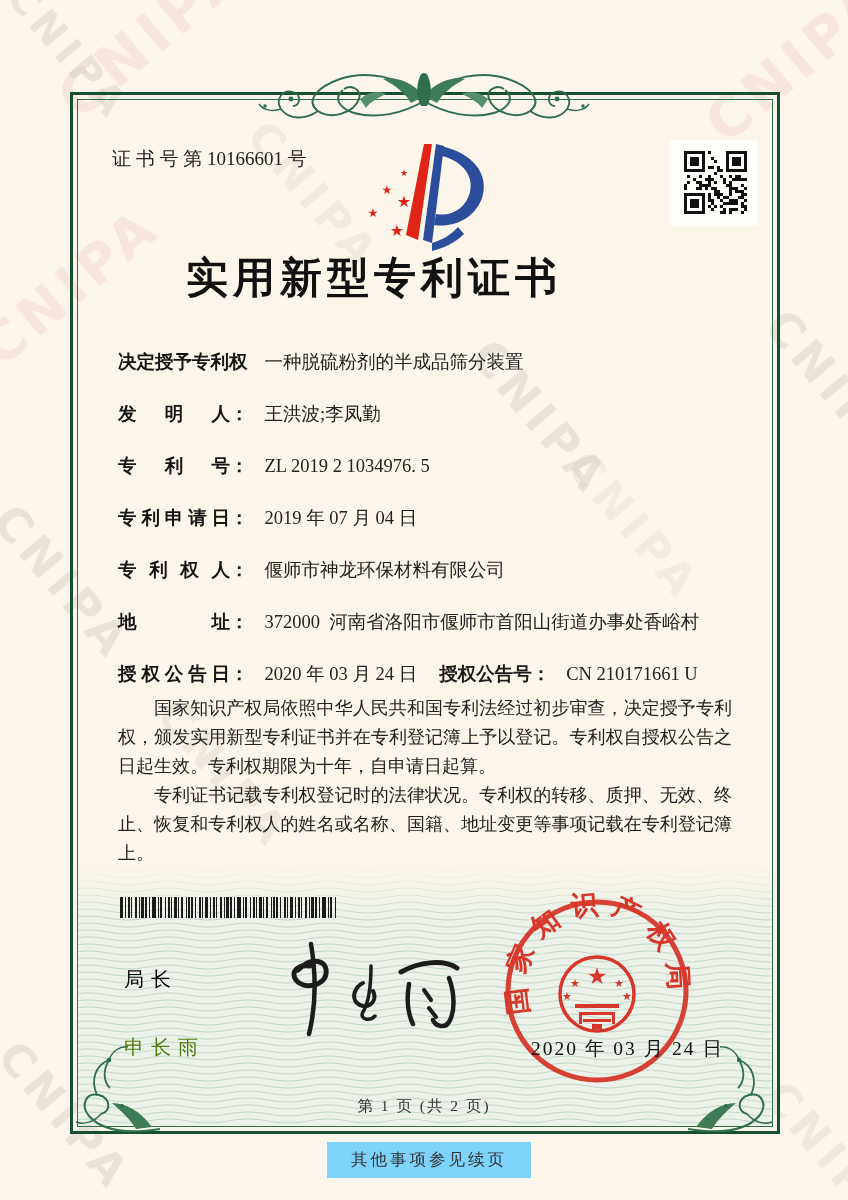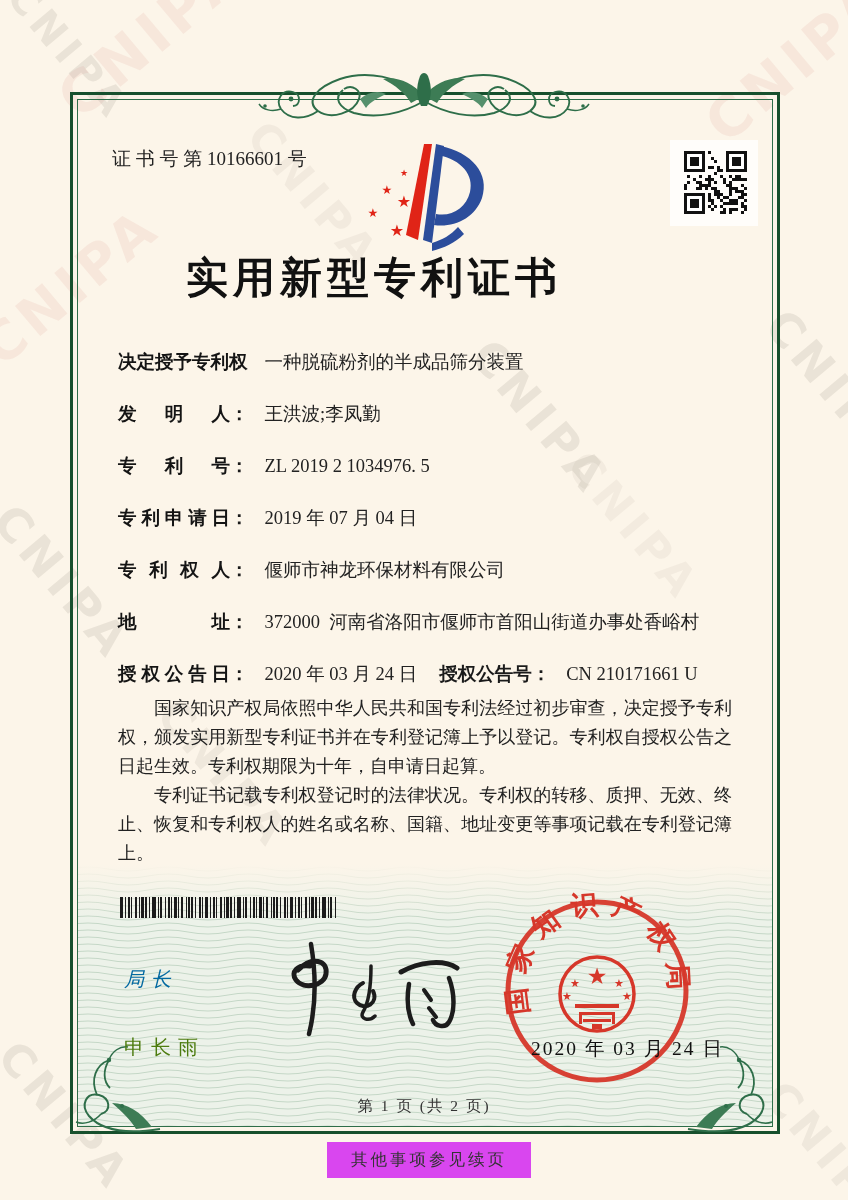--- a/index.html
+++ b/index.html
@@ -36,28 +36,28 @@
        font-weight:600;color:#141414;vertical-align:top;}
   .colon{font-weight:600;}
   .val{margin-left:16px;color:#222;white-space:pre-wrap;text-align:right;}
   .val2-lbl{margin-left:22px;font-weight:600;}
   
   .paras{position:absolute;left:118px;top:694px;width:614px;font-size:18px;
          line-height:29px;text-align:justify;color:#222;}
   .paras p{margin:0;text-indent:2em;}
   
   .barcode{position:absolute;left:120px;top:897px;}
-  .director-title{position:absolute;left:124px;top:966px;font-size:20px;letter-spacing:7px;color:#0369a1;font-style:italic;}
+  .director-title{position:absolute;left:124px;top:966px;font-size:20px;letter-spacing:7px;color:#000000;}
   .director-name{position:absolute;left:124px;top:1014px;font-size:20px;letter-spacing:7px;color:#4d7c0f;margin-top:20px;}
   .sign{position:absolute;left:243px;top:928px;}
   .seal{position:absolute;left:494px;top:888px;}
   .seal-date{position:absolute;left:531px;top:1035px;font-size:19.5px;letter-spacing:2px;color:#101010;}
   .page-info{position:absolute;left:0;top:1096px;width:848px;text-align:center;
              font-size:15.5px;letter-spacing:2px;color:#333;}
-  .footer-note{position:absolute;left:327px;top:1142px;background:#d946ef;
+  .footer-note{position:absolute;left:327px;top:1142px;background:#7dd3fc;
              padding:7px 24px;font-size:16.5px;letter-spacing:3px;color:#333;}
   .orn{position:absolute;left:0;top:0;pointer-events:none;}
 </style>
 </head>
 <body>
 
 <div class="stage">
 
   <div class="wm" style="left:-14px;top:28px;font-size:40px;">CNIPA</div>
   <div class="wm" style="left:225px;top:170px;font-size:44px;color:rgba(130,118,104,0.08);">CNIPA</div>

